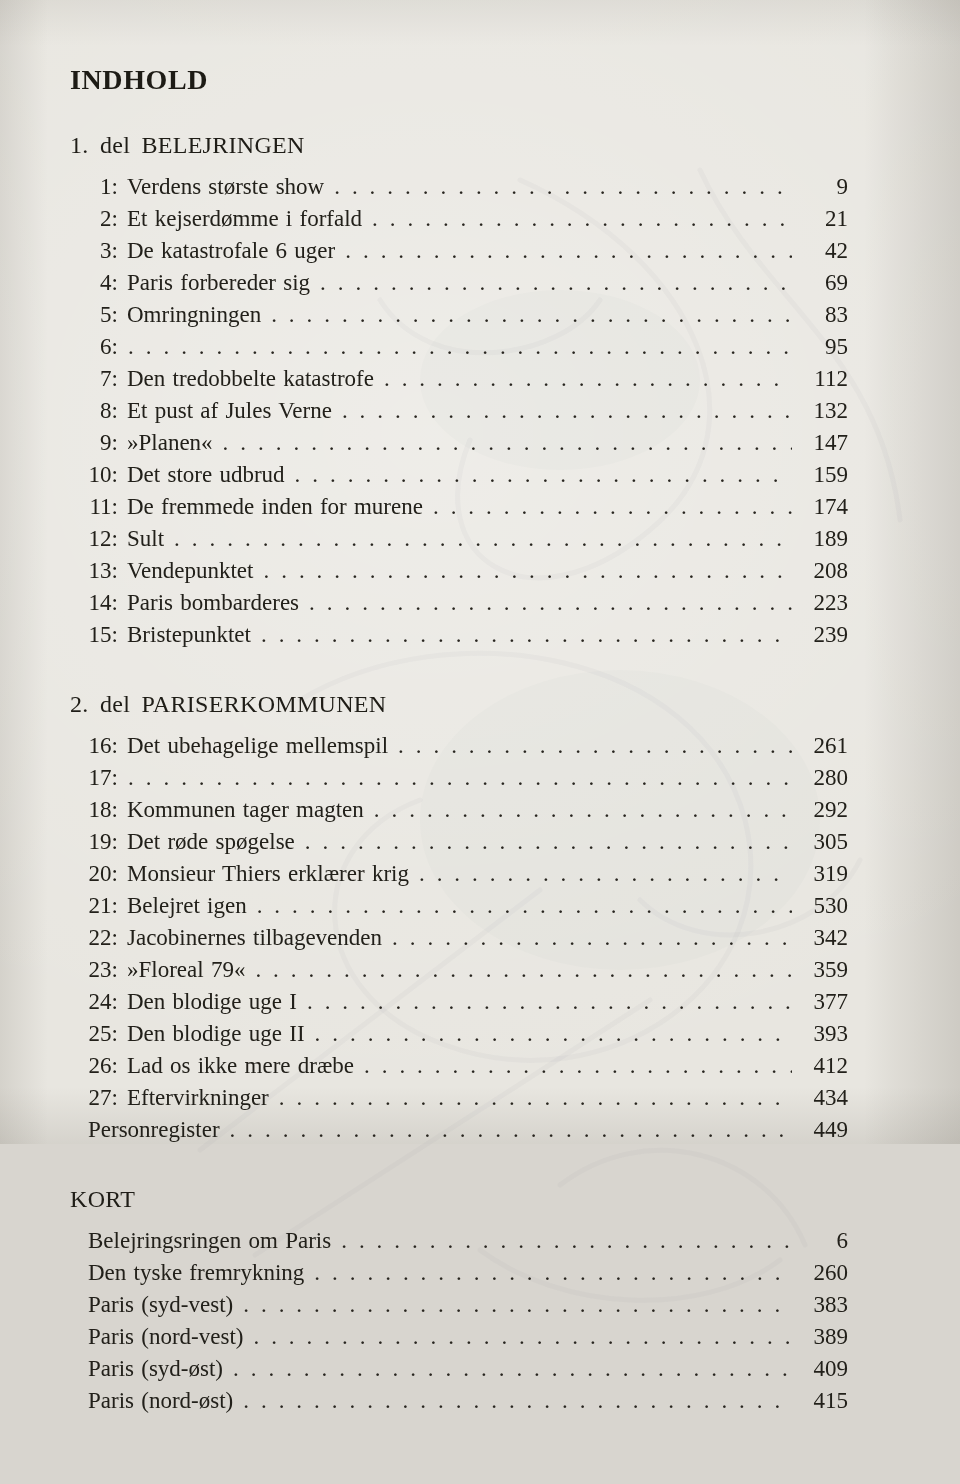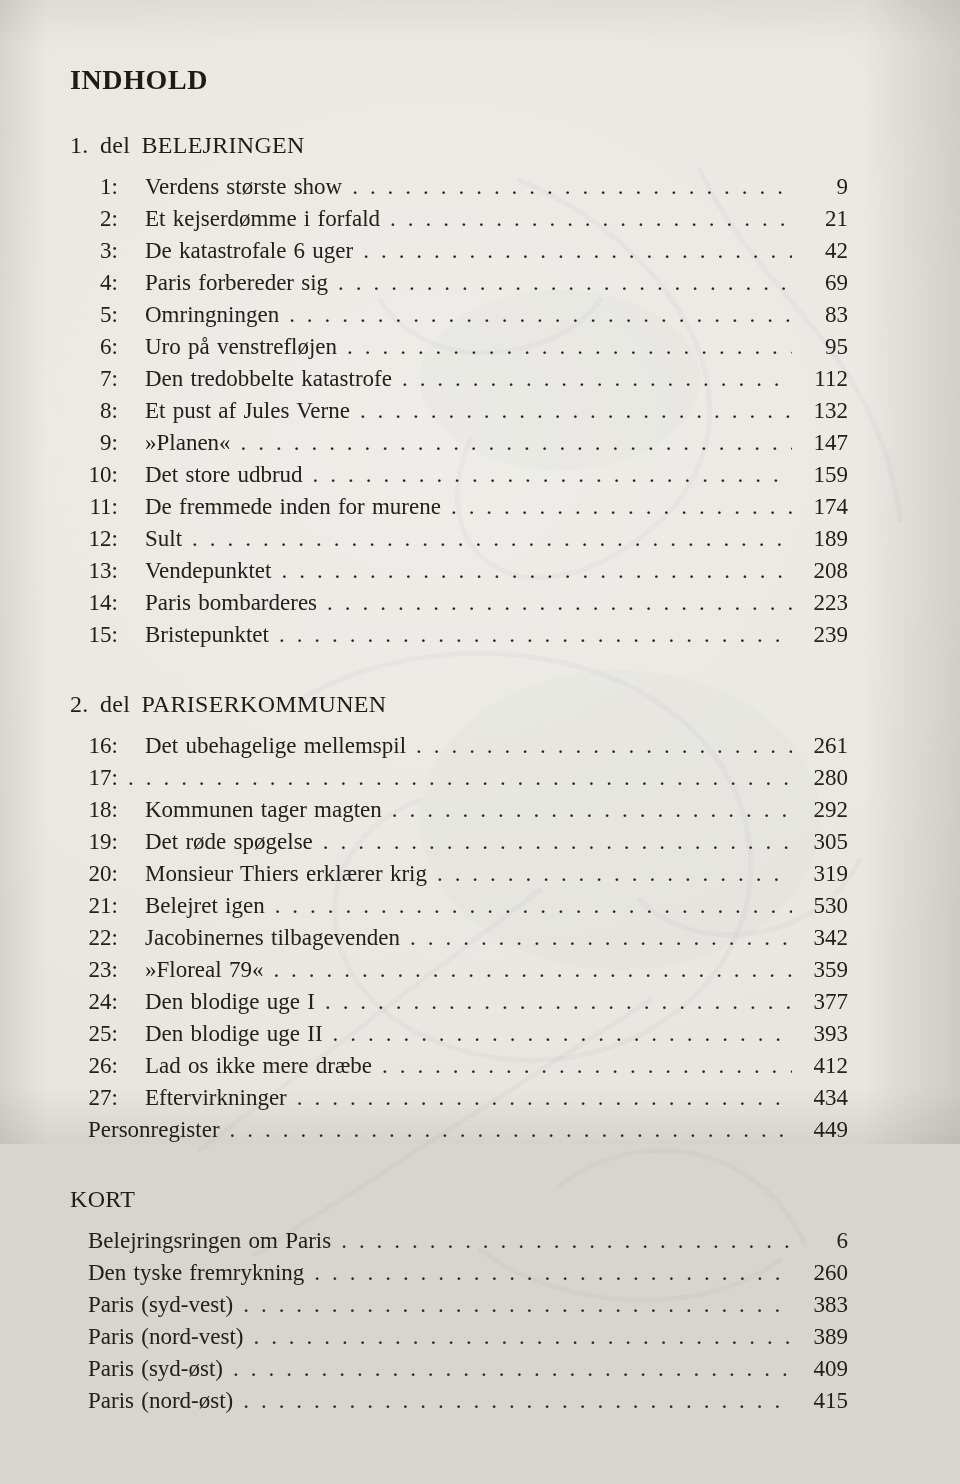--- a/index.html
+++ b/index.html
@@ -33,21 +33,21 @@
   }
   .toc-section:first-of-type .section-heading { margin-top: 1px; }
 
   .row {
     display: flex; align-items: baseline;
     font-size: 23px; line-height: 32px;
     padding-left: 10px; word-spacing: 1.5px;
     color: #22201a;
   }
   .num { flex: none; width: 38px; text-align: right; }
-  .entry-title { flex: none; margin-left: 27px; white-space: nowrap; }
+  .entry-title { flex: none; margin-left: 9px; white-space: nowrap; }
   .entry-title.no-num { margin-left: 8px; }
   .dots {
     flex: 1 1 auto; overflow: hidden; white-space: nowrap;
     margin: 0 4px 0 10px; letter-spacing: .52em; color: #28251f;
   }
   .pagenum { flex: none; min-width: 52px; text-align: right; }
 </style>
 </head>
 <body>
 
@@ -101,21 +101,20 @@
             <span class="pagenum">69</span>
           </div>
           <div class="row">
             <span class="num">5:</span>
             <span class="entry-title">Omringningen</span>
             <span class="dots">..........................................................................................</span>
             <span class="pagenum">83</span>
           </div>
           <div class="row">
             <span class="num">6:</span>
-            <span class="entry-title">Uro på venstrefløjen</span>
             <span class="dots">..........................................................................................</span>
             <span class="pagenum">95</span>
           </div>
           <div class="row">
             <span class="num">7:</span>
             <span class="entry-title">Den tredobbelte katastrofe</span>
             <span class="dots">..........................................................................................</span>
             <span class="pagenum">112</span>
           </div>
           <div class="row">

